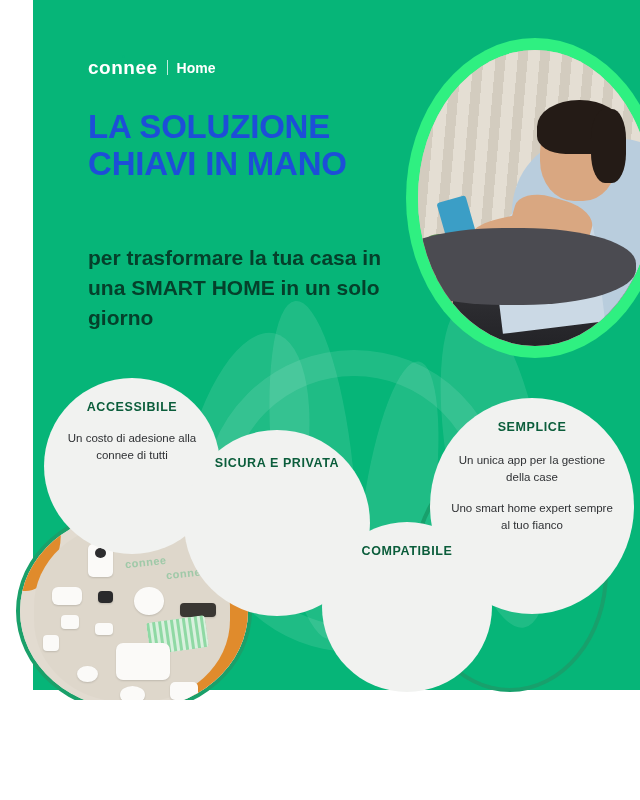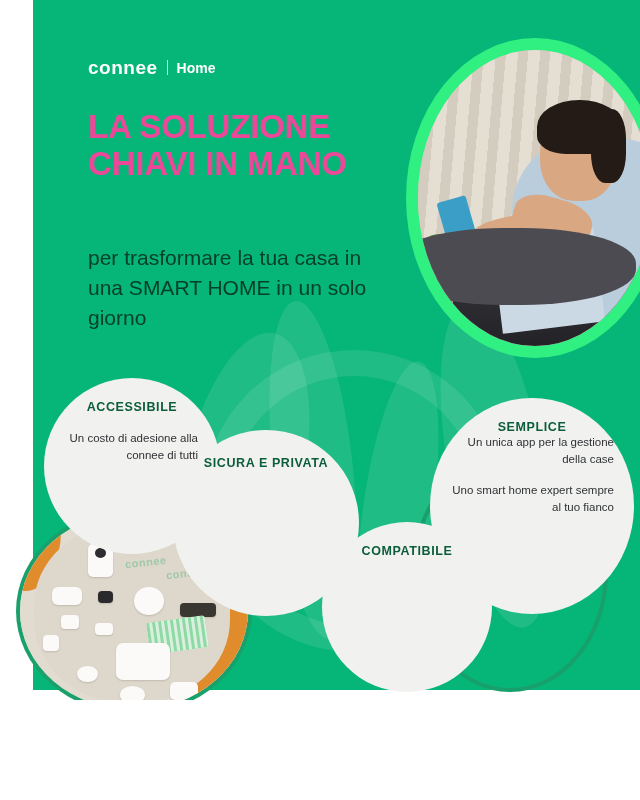--- a/index.html
+++ b/index.html
@@ -28,26 +28,26 @@
   
   .brand{position:absolute;left:88px;top:58px;display:flex;align-items:center;gap:9px;}
   .brand-mark{position:relative;color:#fff;font-size:19px;font-weight:700;letter-spacing:.5px;line-height:1;}
   .brand-mark .dot{position:absolute;left:34px;top:-3px;width:3px;height:3px;border-radius:50%;background:#06b578;}
   .brand-sep{width:1px;height:15px;background:rgba(255,255,255,.75);}
   .brand-sub{color:#fff;font-size:14px;font-weight:600;}
 
   
   .headline{
     position:absolute;left:88px;top:108px;width:300px;
-    color:#ec4899;font-size:33px;font-weight:800;line-height:1.13;
+    color:#1d4ed8;font-size:33px;font-weight:800;line-height:1.13;
     letter-spacing:-.2px;text-transform:uppercase;
   }
   .subhead{
     position:absolute;left:88px;top:243px;width:300px;
-    color:#05402b;font-size:21px;font-weight:400;line-height:1.42;
+    color:#05402b;font-size:21px;font-weight:700;line-height:1.42;
   }
 
   
   .hero-ring{
     position:absolute;left:406px;top:38px;width:258px;height:320px;
     border-radius:50%;background:#2ff081;
   }
   .hero-photo{
     position:absolute;left:418px;top:50px;width:234px;height:296px;
     border-radius:50%;overflow:hidden;background:#cfc6bb;
@@ -118,38 +118,38 @@
                      repeating-linear-gradient(0deg,#8fd9a4 0 3px,#d9f0de 3px 6px);}
   .pp-txt{position:absolute;color:#9fc9a8;font-size:11px;font-weight:700;letter-spacing:.5px;}
   .pp-txt.a{left:46%;top:22%;transform:rotate(-6deg);}
   .pp-txt.b{left:64%;top:28%;transform:rotate(-6deg);}
 
   
   .bubble{
     position:absolute;border-radius:50%;
     background:#f1f2f0;
     display:flex;flex-direction:column;align-items:center;justify-content:flex-start;
-    text-align:right;box-sizing:border-box;
+    text-align:center;box-sizing:border-box;
   }
   .bubble .b-title{
     color:#0b5d3b;font-weight:700;letter-spacing:.6px;font-size:12.5px;
     text-transform:uppercase;
   }
   .bubble .b-text{color:#2f3134;font-size:11.5px;line-height:1.5;}
   .bubble .b-text + .b-text{margin-top:13px;}
 
   .b-accessibile{left:44px;top:378px;width:176px;height:176px;padding:22px 22px 0;}
   .b-accessibile .b-title{margin-bottom:16px;}
 
-  .b-sicura{left:173px;top:430px;width:186px;height:186px;padding:26px 18px 0;}
+  .b-sicura{left:184px;top:430px;width:186px;height:186px;padding:26px 18px 0;}
   .b-sicura .b-title{margin-bottom:13px;}
 
   .b-semplice{left:430px;top:398px;width:204px;height:216px;padding:22px 20px 0;
               border-radius:50%;}
-  .b-semplice .b-title{margin-bottom:0;}
+  .b-semplice .b-title{margin-bottom:18px;}
 
   .b-compatibile{left:322px;top:522px;width:170px;height:170px;padding:22px 20px 0;}
   .b-compatibile .b-title{margin-bottom:14px;}
 
   .ring-deco{
     position:absolute;left:412px;top:452px;width:196px;height:240px;
     border-radius:50%;border:4px solid #18a06c;box-sizing:border-box;
   }
 
   

